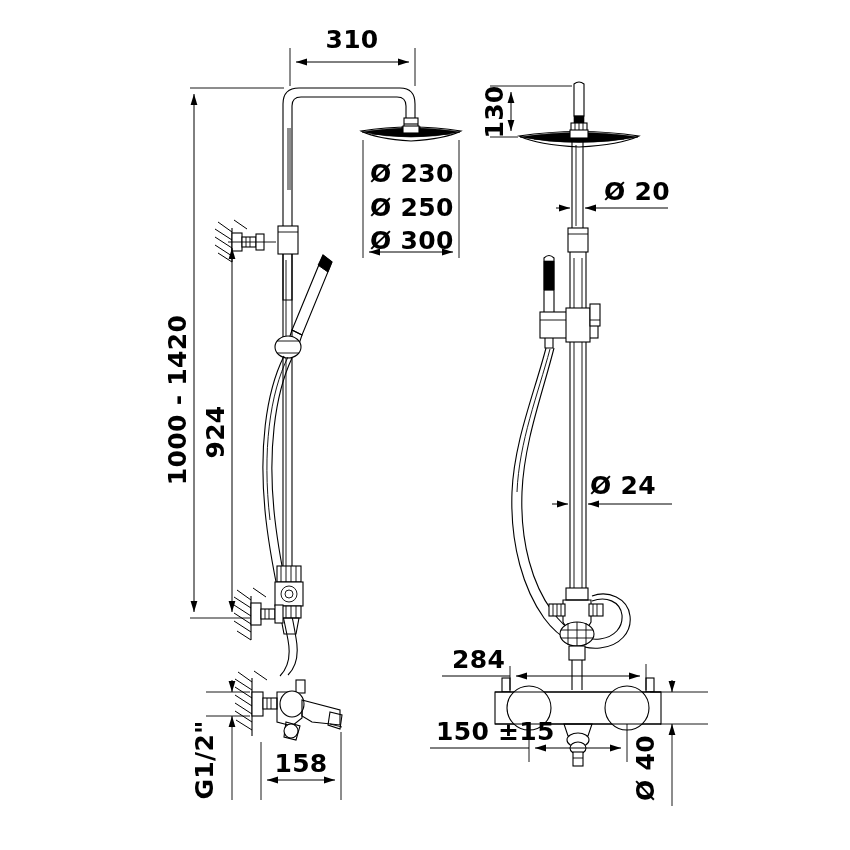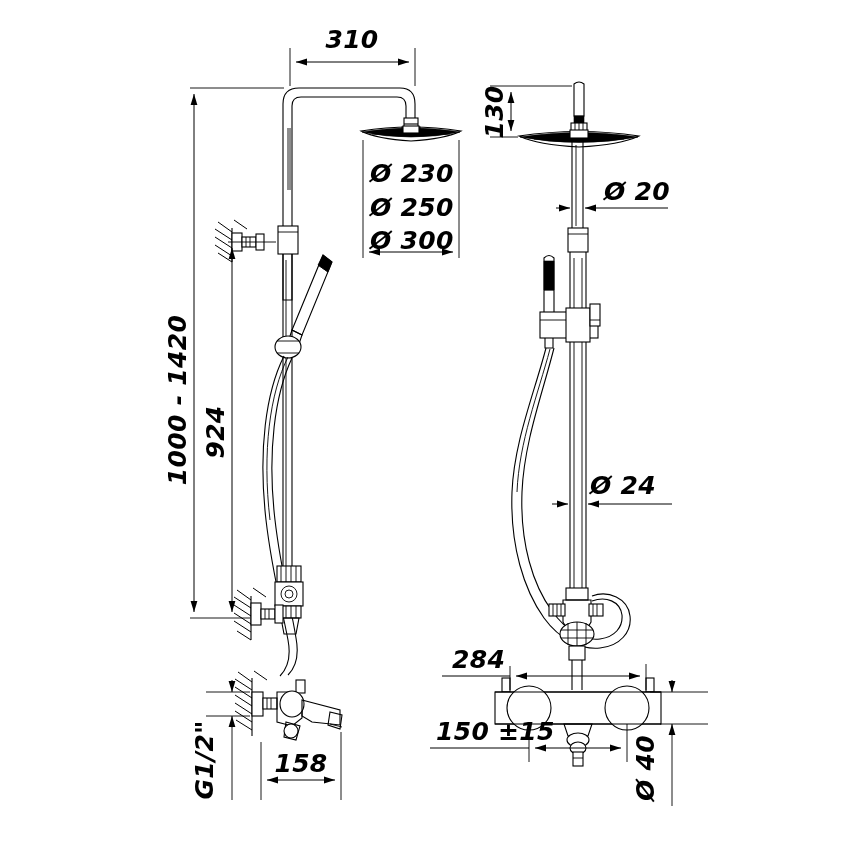--- a/index.html
+++ b/index.html
@@ -2,21 +2,21 @@
 <html><head>
 <meta charset="utf-8">
 <title>Shower Column Technical Drawing</title>
 <style>
   html,body{margin:0;padding:0;background:#ffffff;}
   body{
     width:850px;height:850px;overflow:hidden;
     font-family:"DejaVu Sans","Liberation Sans",sans-serif;
     background:#ffffff;
   }
-  #sheet{position:relative;width:850px;height:850px;background:#fff;font-style:italic;}
+  #sheet{position:relative;width:850px;height:850px;background:#fff;}
   #sheet svg{display:block;width:850px;height:850px;}
   .ln{stroke:#000;fill:none;stroke-width:1.1;}
   .ln-thin{stroke:#000;fill:none;stroke-width:0.9;}
   .ln-dim{stroke:#000;fill:none;stroke-width:1.0;}
   .ln-ext{stroke:#000;fill:none;stroke-width:0.9;}
   .ln-hatch{stroke:#000;fill:none;stroke-width:1.0;}
   .solid-blk{fill:#000;stroke:#000;stroke-width:0.6;}
   .wht{fill:#ffffff;stroke:#000;stroke-width:1.1;}
   .wht-thin{fill:#ffffff;stroke:#000;stroke-width:0.9;}
   .dimtext{

